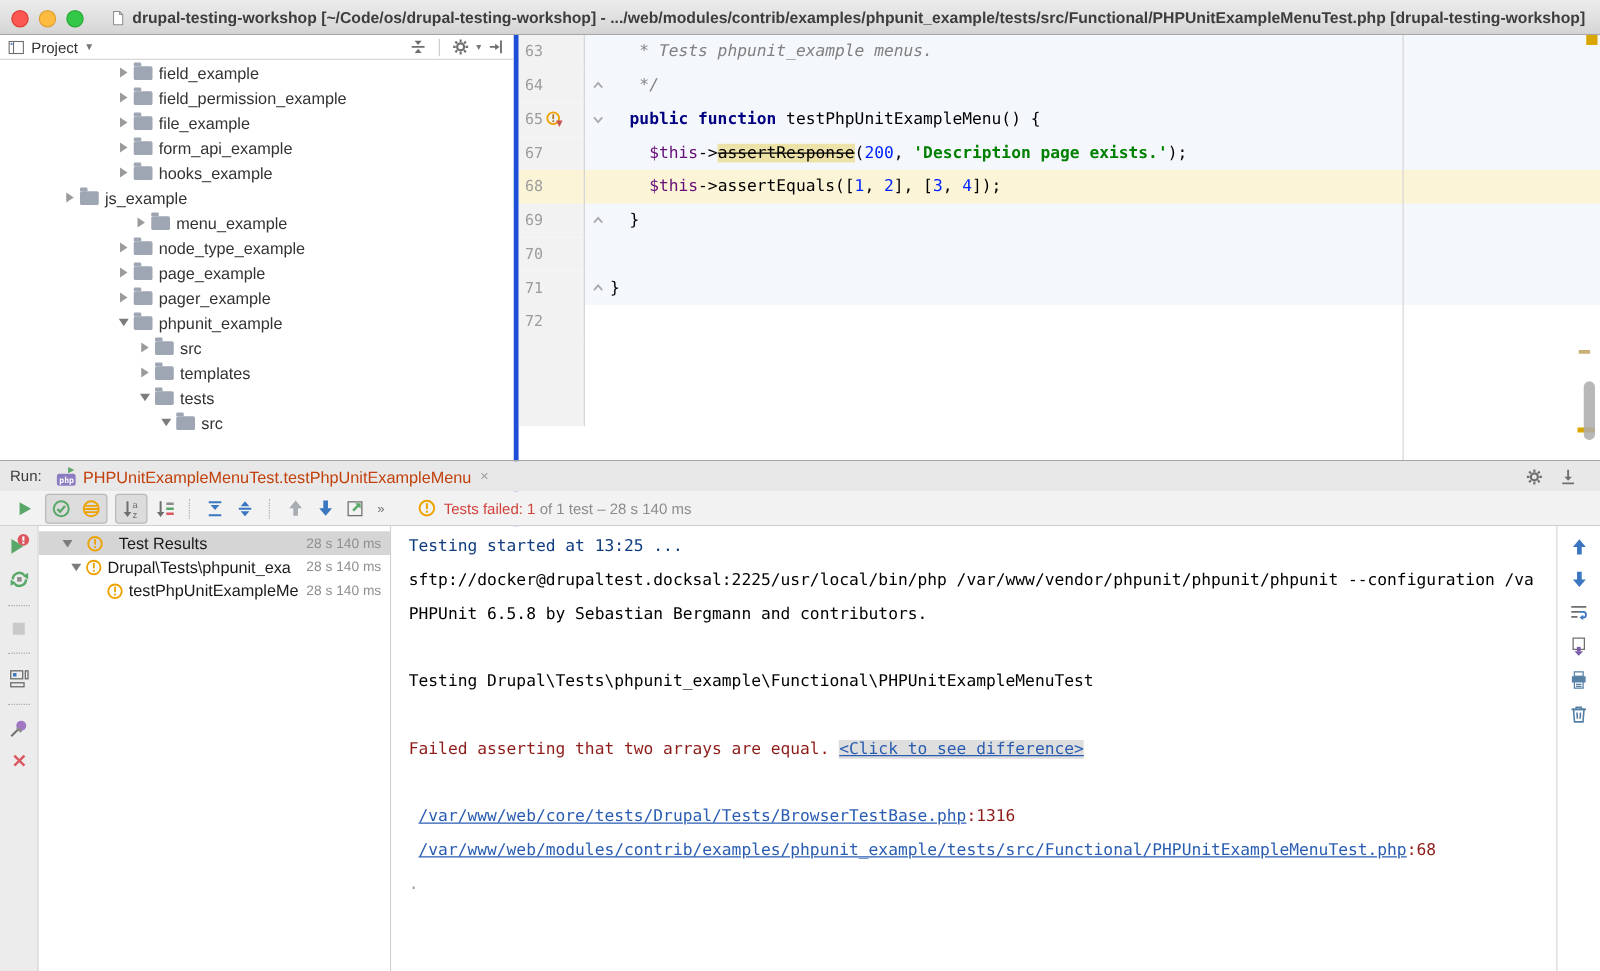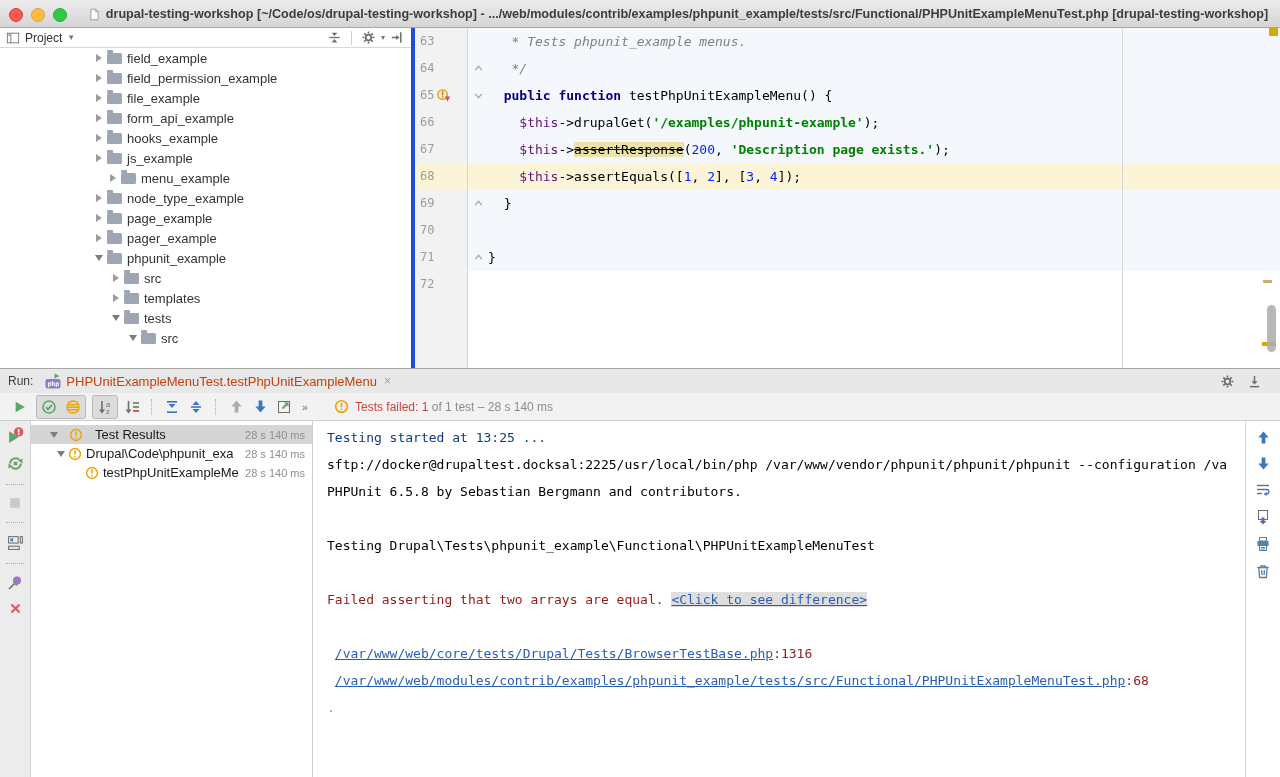--- a/index.html
+++ b/index.html
@@ -184,21 +184,21 @@
         <span class="folder"></span>
         <span>form_api_example</span>
       </div>
       <div class="ptree-row" style="padding-left: 91px;">
         <span class="tri-slot">
           <span class="tri collapsed"></span>
         </span>
         <span class="folder"></span>
         <span>hooks_example</span>
       </div>
-      <div class="ptree-row" style="padding-left: 91px;">
+      <div class="ptree-row" style="padding-left: 48px;">
         <span class="tri-slot">
           <span class="tri collapsed"></span>
         </span>
         <span class="folder"></span>
         <span>js_example</span>
       </div>
       <div class="ptree-row" style="padding-left: 105px;">
         <span class="tri-slot">
           <span class="tri collapsed"></span>
         </span>
@@ -292,25 +292,20 @@
             </svg>
           </span></div>
         <div class="fold bg-blue">
           <span class="svgicon">
             <svg width="11" height="11" viewBox="0 0 10 10" fill="none" stroke="#aaaaaa" stroke-width="1.3">
               <path d="M2 3.5l3 3.5 3-3.5"></path>
             </svg>
           </span>
         </div>
         <div class="codecell bg-blue"><span class="s-pl">  </span><span class="s-kw">public function</span><span class="s-pl"> testPhpUnitExampleMenu() {</span></div>
-      </div>
-      <div class="eline">
-        <div class="gut">66</div>
-        <div class="fold bg-blue"></div>
-        <div class="codecell bg-blue"><span class="s-pl">    </span><span class="s-var">$this</span><span class="s-pl">-&gt;drupalGet(</span><span class="s-str">'/examples/phpunit-example'</span><span class="s-pl">);</span></div>
       </div>
       <div class="eline">
         <div class="gut">67</div>
         <div class="fold bg-blue"></div>
         <div class="codecell bg-blue"><span class="s-pl">    </span><span class="s-var">$this</span><span class="s-pl">-&gt;</span><span class="s-dep">assertResponse</span><span class="s-pl">(</span><span class="s-num">200</span><span class="s-pl">, </span><span class="s-str">'Description page exists.'</span><span class="s-pl">);</span></div>
       </div>
       <div class="eline">
         <div class="gut cur">68</div>
         <div class="fold bg-current"></div>
         <div class="codecell bg-current"><span class="s-pl">    </span><span class="s-var">$this</span><span class="s-pl">-&gt;assertEquals([</span><span class="s-num">1</span><span class="s-pl">, </span><span class="s-num">2</span><span class="s-pl">], [</span><span class="s-num">3</span><span class="s-pl">, </span><span class="s-num">4</span><span class="s-pl">]);</span></div>
@@ -572,21 +567,21 @@
           <span class="tri-slot" style="width: 14px;">
             <span class="tri expanded"></span>
           </span>
           <span class="svgicon ticon">
             <svg width="14" height="14" viewBox="0 0 16 16">
               <circle cx="8" cy="8" r="6.2" fill="none" stroke="#eda200" stroke-width="1.7"></circle>
               <rect x="7.2" y="3.8" width="1.7" height="5" fill="#eda200"></rect>
               <rect x="7.2" y="10.2" width="1.7" height="1.7" fill="#eda200"></rect>
             </svg>
           </span>
-          <span class="lbl" style="max-width: 179px;">Drupal\Code\phpunit_exa</span>
+          <span class="lbl" style="max-width: 179px;">Drupal\Tests\phpunit_exa</span>
           <span class="time">28 s 140 ms</span>
         </div>
         <div class="ttree-row" style="padding-left: 54px;">
           <span class="svgicon ticon">
             <svg width="14" height="14" viewBox="0 0 16 16">
               <circle cx="8" cy="8" r="6.2" fill="none" stroke="#eda200" stroke-width="1.7"></circle>
               <rect x="7.2" y="3.8" width="1.7" height="5" fill="#eda200"></rect>
               <rect x="7.2" y="10.2" width="1.7" height="1.7" fill="#eda200"></rect>
             </svg>
           </span>

